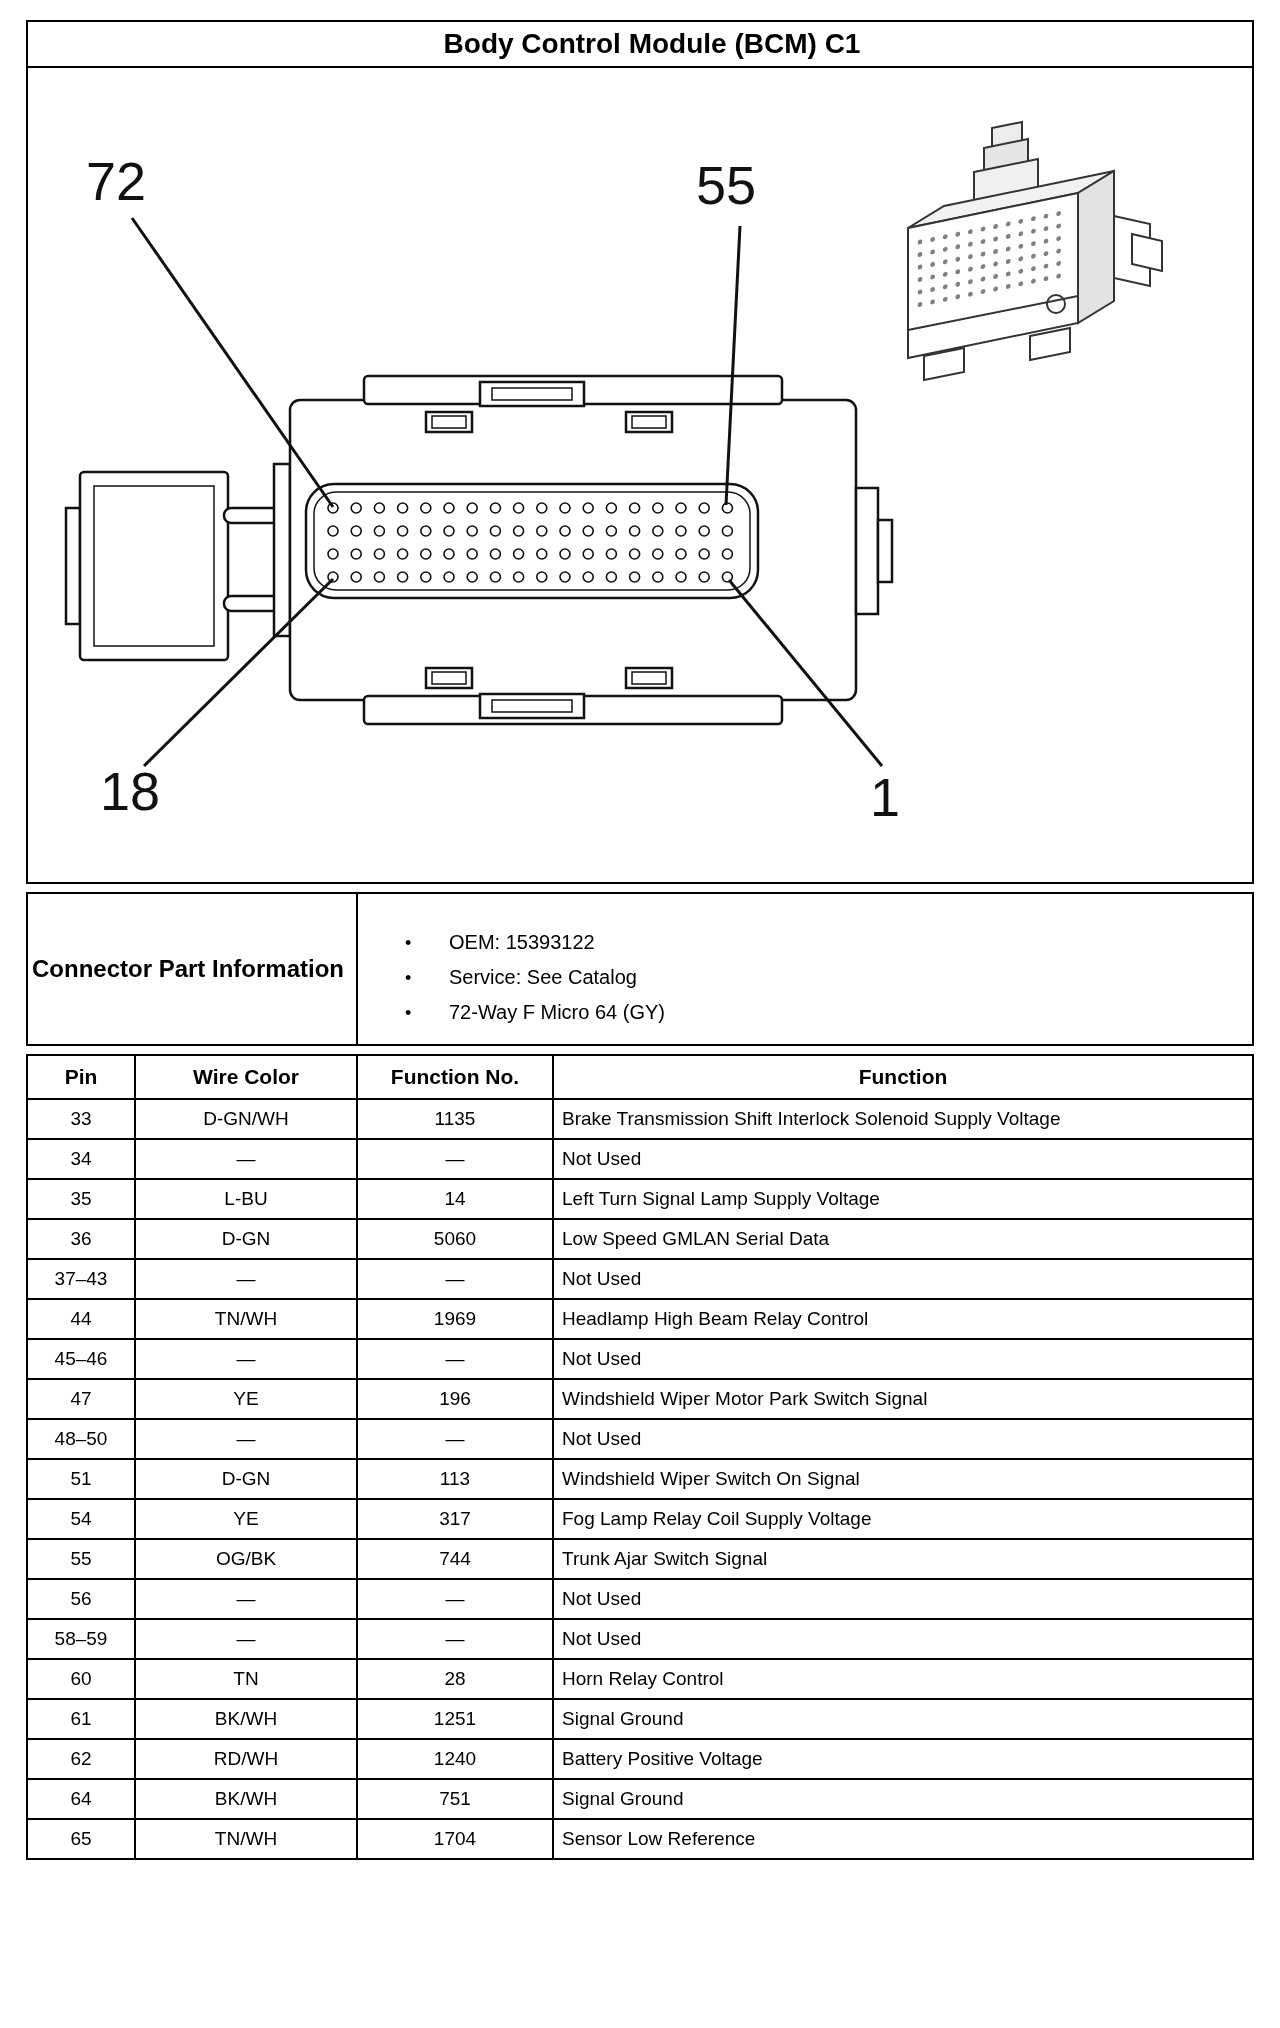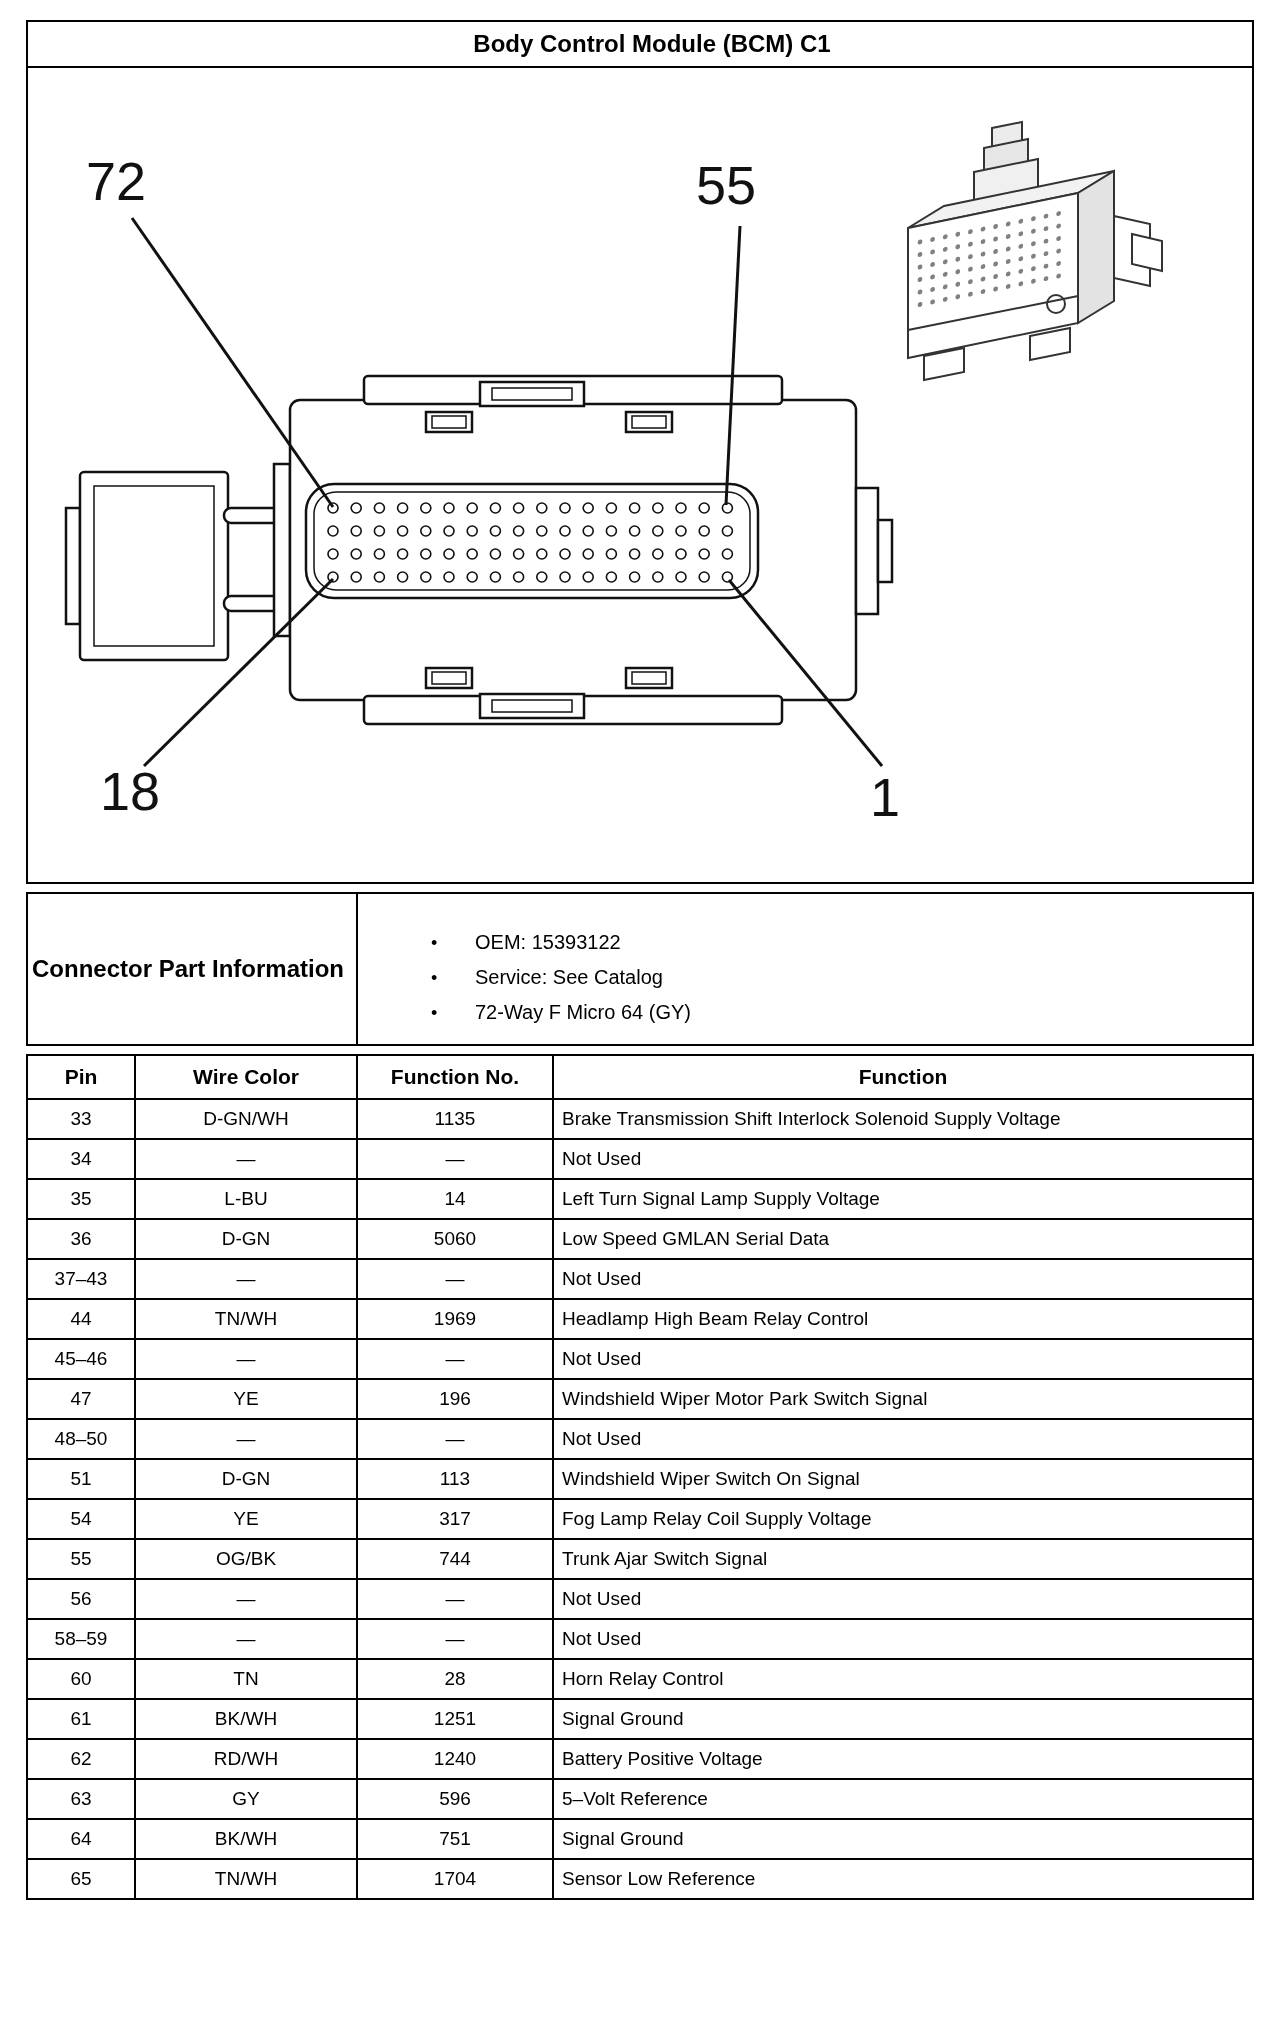--- a/index.html
+++ b/index.html
@@ -8,21 +8,21 @@
     font-family:"Liberation Sans", sans-serif;
     color:#000;
     position:relative;
   }
   .page { width:1228px; margin:20px auto 0 auto; }
 
   .title-bar {
     border:2px solid #000;
     height:44px; line-height:44px;
     text-align:center;
-    font-size:24px; font-weight:bold;
+    font-size:28px; font-weight:bold;
     background:#fff;
     padding-left:24px;
   }
 
   .diagram-panel {
     border:2px solid #000;
     margin-top:-2px;
     height:814px;
     position:relative;
     background:#fff;
@@ -32,21 +32,21 @@
   table { border-collapse:collapse; table-layout:fixed; width:1228px; background:#fff; }
   th, td { border:2px solid #000; overflow:hidden; }
 
   .partinfo { margin-top:8px; }
   .partinfo td { vertical-align:middle; }
   .pi-label {
     font-weight:bold; font-size:24px; 
     height:150px; padding:0 4px;
   }
   .pi-bullets { vertical-align:top; }
-  .pi-bullets ul { list-style:none; margin:16px 0 0 0; padding:0 0 0 72px; }
+  .pi-bullets ul { list-style:none; margin:16px 0 0 0; padding:0 0 0 46px; }
   .pi-bullets li { font-size:20px; line-height:34px; white-space:nowrap; }
   .pi-bullets li::before { content:"\2022"; display:inline-block; width:44px; font-size:18px; }
 
   .pinout { margin-top:8px; }
   .pinout th { height:40px; font-size:21px; font-weight:bold; text-align:center; white-space:nowrap; }
   .pinout td { height:36px; font-size:19px; text-align:center; white-space:nowrap; }
   .pinout td.fn { text-align:left; padding:0 8px;margin-left:30px; }
 
   svg text.pin-num {
     font-family:"Liberation Sans", sans-serif;
@@ -415,26 +415,20 @@
           <td>1251</td>
           <td class="fn">Signal Ground</td>
         </tr>
         <tr>
           <td>62</td>
           <td>RD/WH</td>
           <td>1240</td>
           <td class="fn">Battery Positive Voltage</td>
         </tr>
         <tr>
-          <td>63</td>
-          <td>GY</td>
-          <td>596</td>
-          <td class="fn">5–Volt Reference</td>
-        </tr>
-        <tr>
           <td>64</td>
           <td>BK/WH</td>
           <td>751</td>
           <td class="fn">Signal Ground</td>
         </tr>
         <tr>
           <td>65</td>
           <td>TN/WH</td>
           <td>1704</td>
           <td class="fn">Sensor Low Reference</td>

